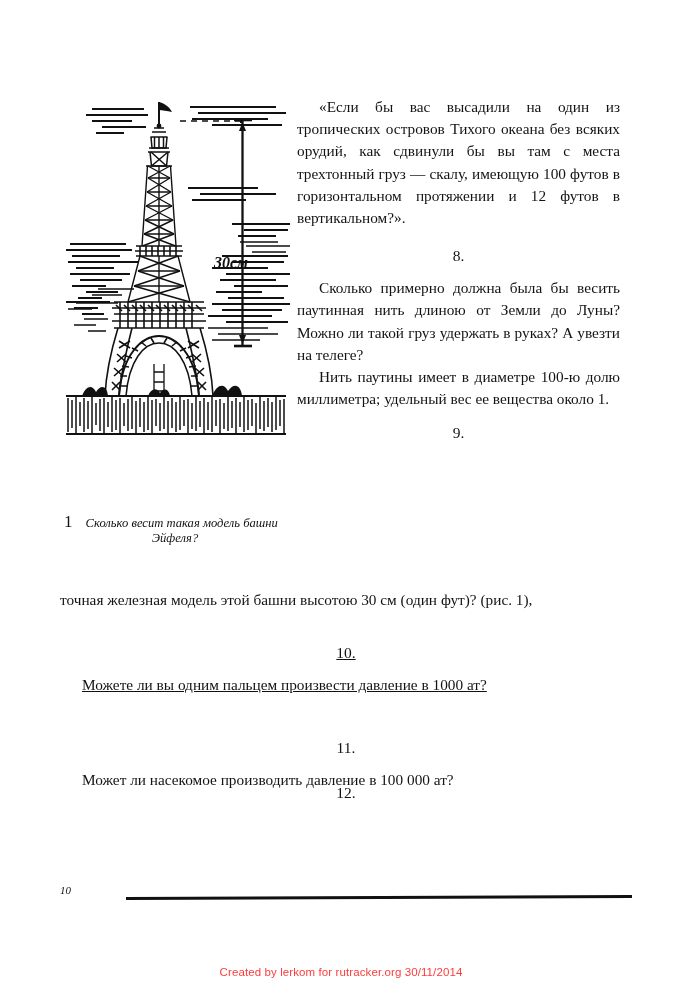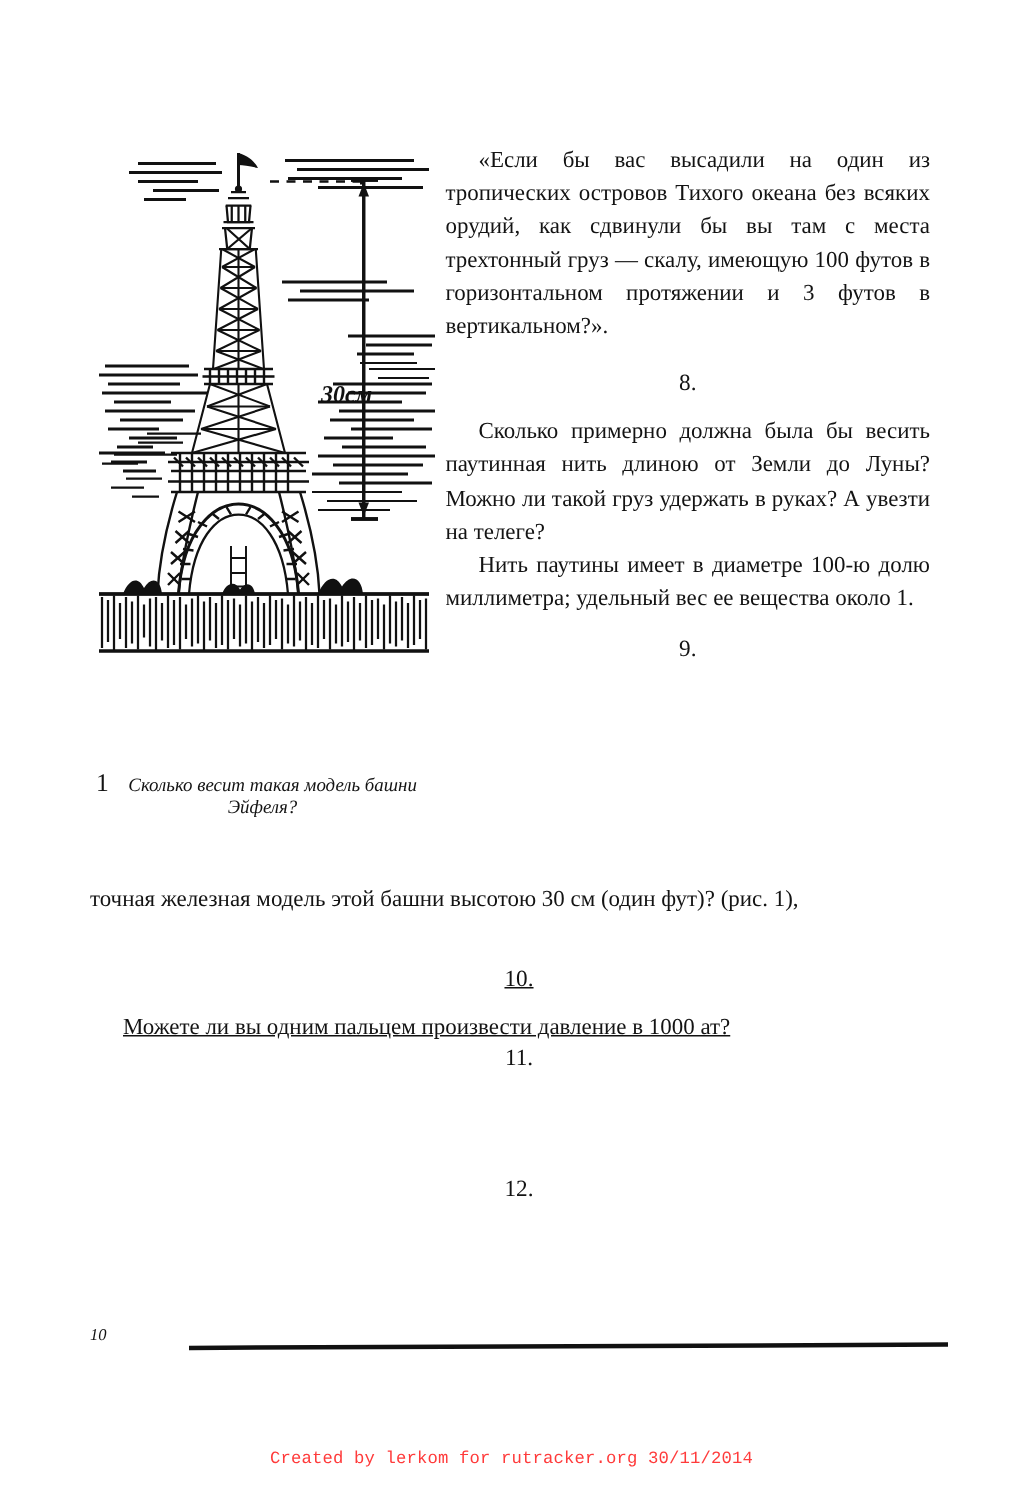--- a/index.html
+++ b/index.html
@@ -65,39 +65,39 @@
     margin:-2px 5px 0 0;
     line-height:15px;
   }
 
   
   .full{position:absolute;left:60px;width:572px;}
   .full .para{font-size:15.3px;line-height:22.4px;}
 
   #blk-9-cont{top:589px;}
   #blk-10{top:643px;text-decoration:underline;}
-  #blk-11{top:696px;}
+  #blk-11{top:738px;}
   #blk-12{top:783px;}
 
   
   .footer{position:absolute;left:60px;top:884px;width:575px;height:26px;}
   .folio{
     position:absolute;left:0;top:0;
     font-style:italic;font-size:11px;color:#131313;
   }
   .rule{
     position:absolute;left:66px;top:12px;width:506px;height:3px;
     background:#111;
     transform:rotate(-0.25deg);
   }
 
   .watermark{
     position:absolute;left:0;top:966px;width:682px;
     text-align:center;
-    font-family:Liberation Mono, monospace;
+    font-family:Liberation Sans, sans-serif;
     font-size:11.5px;
     color:#ff3b3b;
     letter-spacing:0.1px;
   }
 </style>
 </head>
 <body>
 
 <div class="page">
 
@@ -246,21 +246,21 @@
       </g>
     </svg>
   </div>
 
   <div class="caption">
     <span class="fignum">1</span>
     <span>Сколько весит такая модель башни Эйфеля?</span>
   </div>
 
   <div class="col-right">
-    <p class="para indent">«Если бы вас высадили на один из тропических островов Тихого океана без всяких орудий, как сдвинули бы вы там с места трехтонный груз — скалу, имеющую 100 футов в горизонтальном протяжении и 3 футов в вертикальном?».</p>
+    <p class="para indent">«Если бы вас высадили на один из тропических островов Тихого океана без всяких орудий, как сдвинули бы вы там с места трехтонный груз — скалу, имеющую 100 футов в горизонтальном протяжении и 12 футов в вертикальном?».</p>
 
     <div class="gap-a"></div>
     <p class="num">8.</p>
     <div class="gap-b"></div>
     <p class="para indent">Сколько примерно должна была бы весить паутинная нить длиною от Земли до Луны? Можно ли такой груз удержать в руках? А увезти на телеге?</p>
     <p class="para indent">Нить паутины имеет в диаметре 100-ю долю миллиметра; удельный вес ее вещества около 1.</p>
 
     <div class="gap-c"></div>
     <p class="num">9.</p>
     <div class="gap-b"></div>
@@ -272,20 +272,21 @@
 
   <div class="full" id="blk-10">
     <p class="num">10.</p>
     <div class="gap-b"></div>
     <p class="para indent">Можете ли вы одним пальцем произвести давление в 1000 ат?</p>
   </div>
 
   <div class="full" id="blk-11">
     <p class="num">11.</p>
     <div class="gap-b"></div>
+    <p class="para indent">Может ли насекомое производить давление в 100 000 ат?</p>
   </div>
 
   <div class="full" id="blk-12">
     <p class="num">12.</p>
     <div class="gap-b"></div>
   </div>
 
   <div class="footer">
     <span class="folio">10</span>
     <div class="rule"></div>

